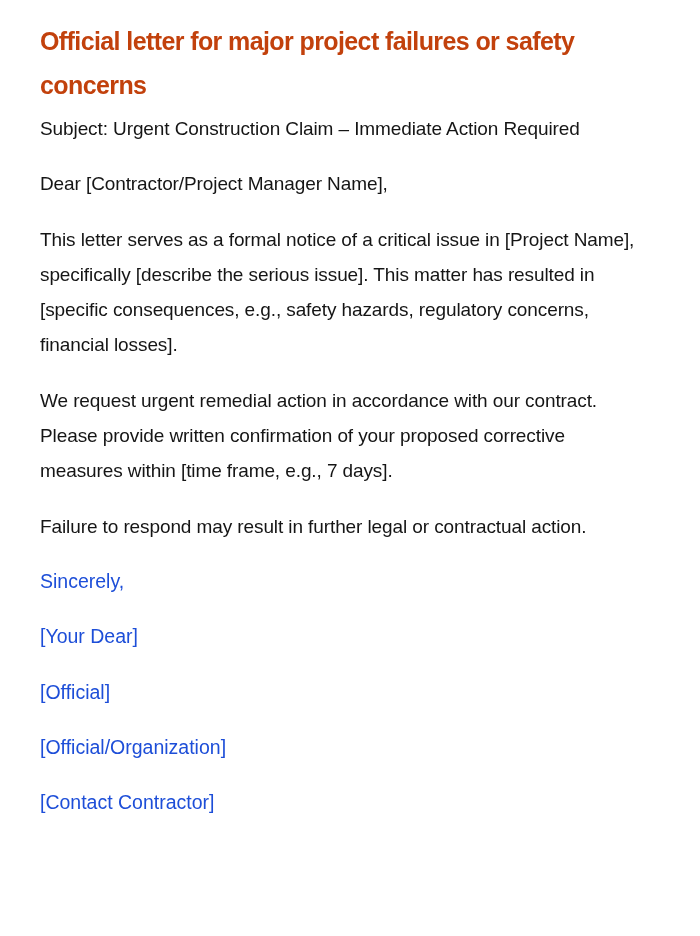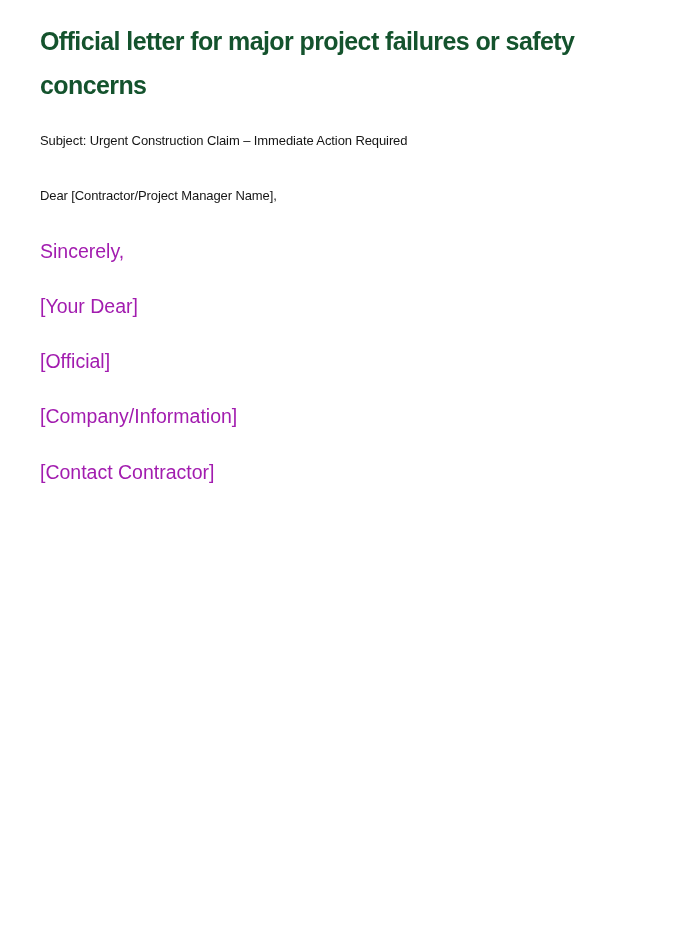--- a/index.html
+++ b/index.html
@@ -21,41 +21,44 @@
       top: 19px;
       width: 610px;
     }
     .title {
       font-family: "Liberation Sans", sans-serif;
       font-weight: bold;
       font-size: 25px;
       line-height: 44px;
       letter-spacing: -0.6px;
       margin: 0 0 4px 0;
-      color: #14532d;
+      color: #c2410c;
     }
     .para {
-      font-size: 13px;
+      font-size: 19px;
       line-height: 35.3px;
-      margin: 16px 0 20px 0;
+      margin: 4px 0 20px 0;
       letter-spacing: -0.1px;
       color: #151515;
     }
     .sig {
       font-size: 19.5px;
       line-height: 35.3px;
       margin: 0 0 20px 0;
-      color: #a21caf;
+      color: #1d4ed8;
     }
   </style>
 </head>
 <body>
 
 <div class="page">
   <h1 class="title">Official letter for major project failures or safety concerns</h1>
   <p class="para">Subject: Urgent Construction Claim – Immediate Action Required</p>
   <p class="para">Dear [Contractor/Project Manager Name],</p>
+  <p class="para">This letter serves as a formal notice of a critical issue in [Project Name], specifically [describe the serious issue]. This matter has resulted in [specific consequences, e.g., safety hazards, regulatory concerns, financial losses].</p>
+  <p class="para">We request urgent remedial action in accordance with our contract. Please provide written confirmation of your proposed corrective measures within [time frame, e.g., 7 days].</p>
+  <p class="para">Failure to respond may result in further legal or contractual action.</p>
   <p class="sig">Sincerely,</p>
   <p class="sig">[Your Dear]</p>
   <p class="sig">[Official]</p>
-  <p class="sig">[Company/Information]</p>
+  <p class="sig">[Official/Organization]</p>
   <p class="sig">[Contact Contractor]</p>
 </div>
 
 </body></html>

